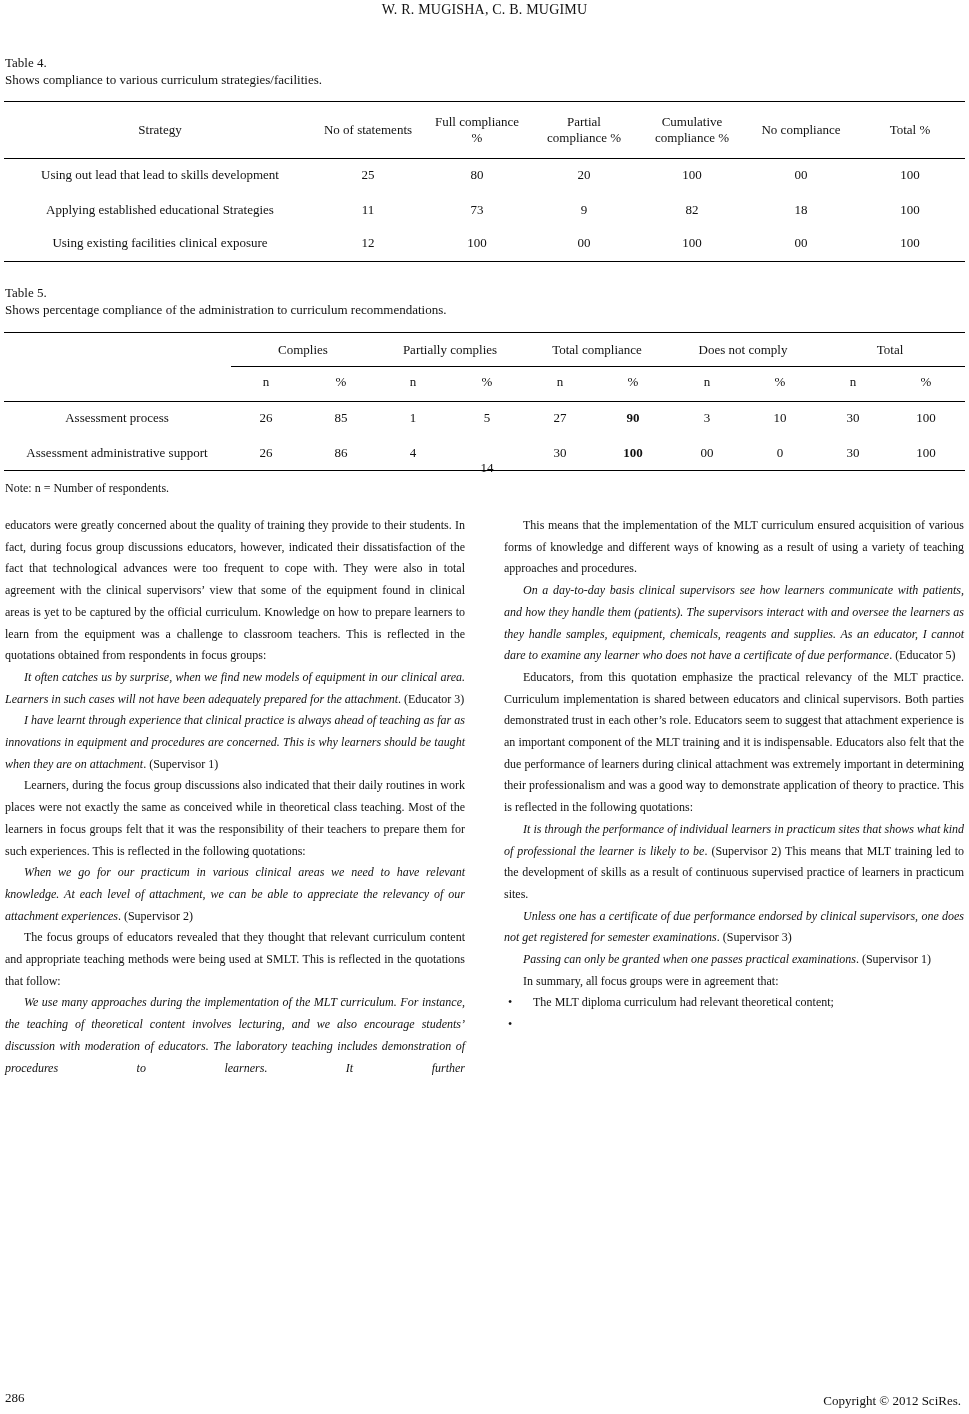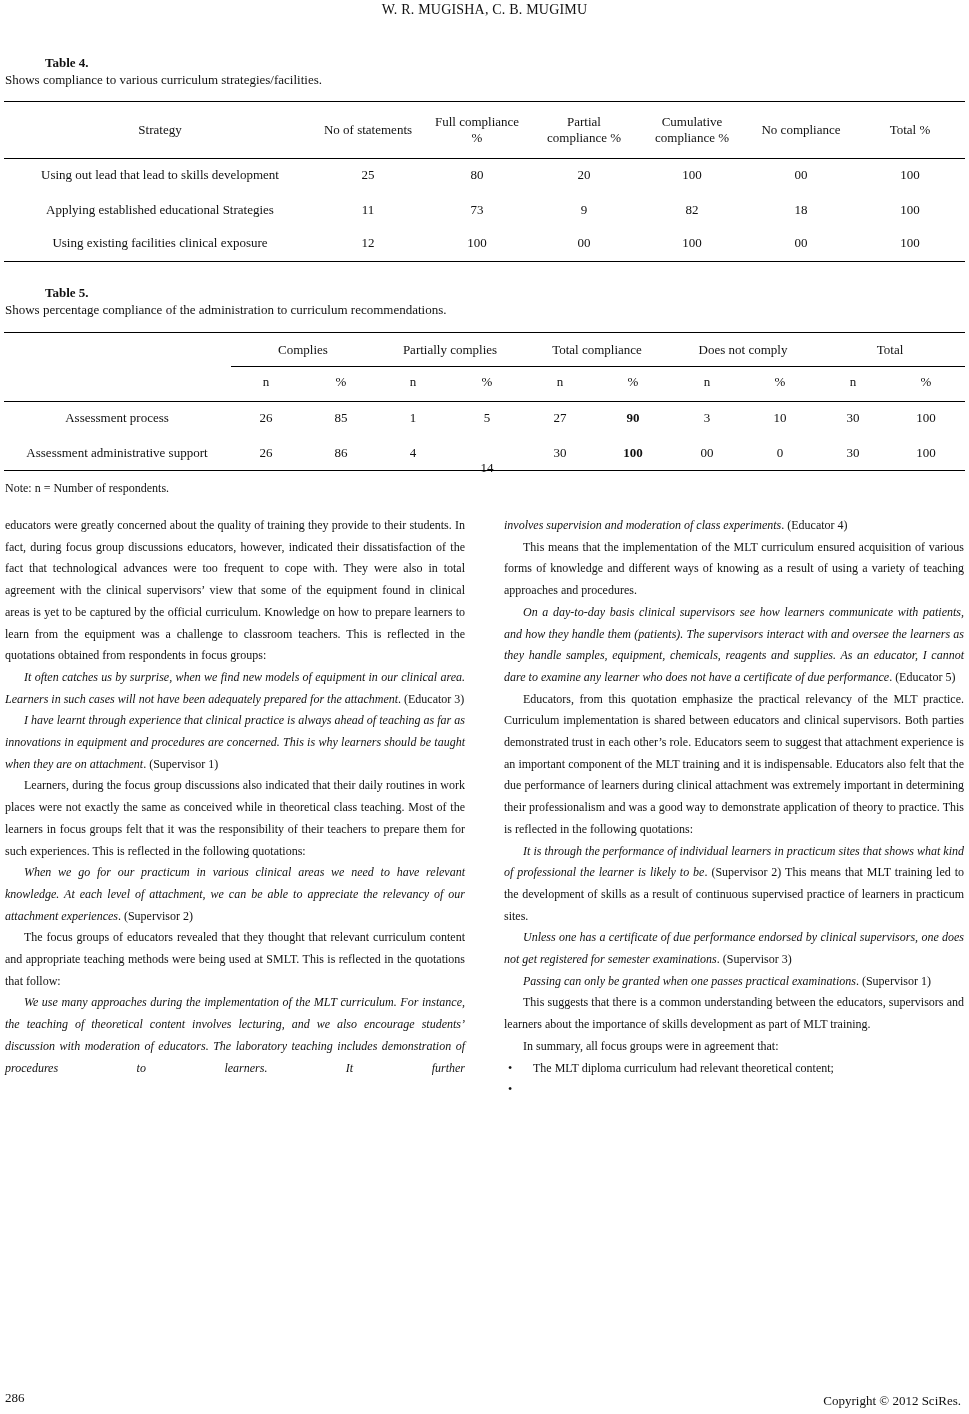--- a/index.html
+++ b/index.html
@@ -5,21 +5,21 @@
   html, body { margin: 0; padding: 0; background: #ffffff; }
   body {
     width: 969px; height: 1414px; position: relative; overflow: hidden;
     font-family: "Liberation Serif", "DejaVu Serif", serif; color: #111;
   }
   .running-head {
     position: absolute; top: 2px; left: 0; width: 969px; text-align: center;
     font-size: 14px; letter-spacing: 0.2px;
   }
   .tcap { position: absolute; left: 5px; font-size: 13px; line-height: 17px; }
-  .tcap b { font-weight: bold; margin-left: 40px; }
+  .tcap b { font-weight: normal; }
   .rule { position: absolute; left: 4px; right: 4px; height: 0; border-top: 1.6px solid #000; }
   .cell {
     position: absolute; font-size: 13px; line-height: 16px; text-align: center;
     transform: translateX(-50%); white-space: nowrap;
   }
   .cell.bold { font-weight: bold; }
   .note { position: absolute; left: 5px; top: 481px; font-size: 12px; }
 
   .col {
     position: absolute; top: 515px; width: 460px;
@@ -153,28 +153,26 @@
   <p class="noindent">educators were greatly concerned about the quality of training they provide to their students. In fact, during focus group discussions educators, however, indicated their dissatisfaction of the fact that technological advances were too frequent to cope with. They were also in total agreement with the clinical supervisors’ view that some of the equipment found in clinical areas is yet to be captured by the official curriculum. Knowledge on how to prepare learners to learn from the equipment was a challenge to classroom teachers. This is reflected in the quotations obtained from respondents in focus groups:</p>
   <p><em>It often catches us by surprise, when we find new models of equipment in our clinical area. Learners in such cases will not have been adequately prepared for the attachment</em><span>. (Educator 3)</span></p>
   <p><em>I have learnt through experience that clinical practice is always ahead of teaching as far as innovations in equipment and procedures are concerned. This is why learners should be taught when they are on attachment</em><span>. (Supervisor 1)</span></p>
   <p>Learners, during the focus group discussions also indicated that their daily routines in work places were not exactly the same as conceived while in theoretical class teaching. Most of the learners in focus groups felt that it was the responsibility of their teachers to prepare them for such experiences. This is reflected in the following quotations:</p>
   <p><em>When we go for our practicum in various clinical areas we need to have relevant knowledge. At each level of attachment, we can be able to appreciate the relevancy of our attachment experiences</em><span>. (Supervisor 2)</span></p>
   <p>The focus groups of educators revealed that they thought that relevant curriculum content and appropriate teaching methods were being used at SMLT. This is reflected in the quotations that follow:</p>
   <p style="text-align-last: justify;"><em>We use many approaches during the implementation of the MLT curriculum. For instance, the teaching of theoretical content involves lecturing, and we also encourage students’ discussion with moderation of educators. The laboratory teaching includes demonstration of procedures to learners. It further</em></p>
 </div>
 
 <div class="col right">
-  <p class="noindent"><em>involves supervision and moderation of class experiments</em><span>. (Educator 4)</span></p>
   <p>This means that the implementation of the MLT curriculum ensured acquisition of various forms of knowledge and different ways of knowing as a result of using a variety of teaching approaches and procedures.</p>
   <p><em>On a day-to-day basis clinical supervisors see how learners communicate with patients, and how they handle them (patients). The supervisors interact with and oversee the learners as they handle samples, equipment, chemicals, reagents and supplies. As an educator, I cannot dare to examine any learner who does not have a certificate of due performance</em><span>. (Educator 5)</span></p>
   <p>Educators, from this quotation emphasize the practical relevancy of the MLT practice. Curriculum implementation is shared between educators and clinical supervisors. Both parties demonstrated trust in each other’s role. Educators seem to suggest that attachment experience is an important component of the MLT training and it is indispensable. Educators also felt that the due performance of learners during clinical attachment was extremely important in determining their professionalism and was a good way to demonstrate application of theory to practice. This is reflected in the following quotations:</p>
   <p><em>It is through the performance of individual learners in practicum sites that shows what kind of professional the learner is likely to be</em><span>. (Supervisor 2) This means that MLT training led to the development of skills as a result of continuous supervised practice of learners in practicum sites.</span></p>
   <p><em>Unless one has a certificate of due performance endorsed by clinical supervisors, one does not get registered for semester examinations</em><span>. (Supervisor 3)</span></p>
   <p><em>Passing can only be granted when one passes practical examinations</em><span>. (Supervisor 1)</span></p>
-  <p>This suggests that there is a common understanding between the educators, supervisors and learners about the importance of skills development as part of MLT training.</p>
   <p>In summary, all focus groups were in agreement that:</p>
   <ul>
     <li><span class="bullet">•</span><span>The MLT diploma curriculum had relevant theoretical content;</span></li>
     <li style="text-align-last: justify;"><span class="bullet">•</span></li>
   </ul>
 </div>
 
 <div class="footer-page">286</div>
 <div class="footer-copy">Copyright © 2012 SciRes.</div>
 

